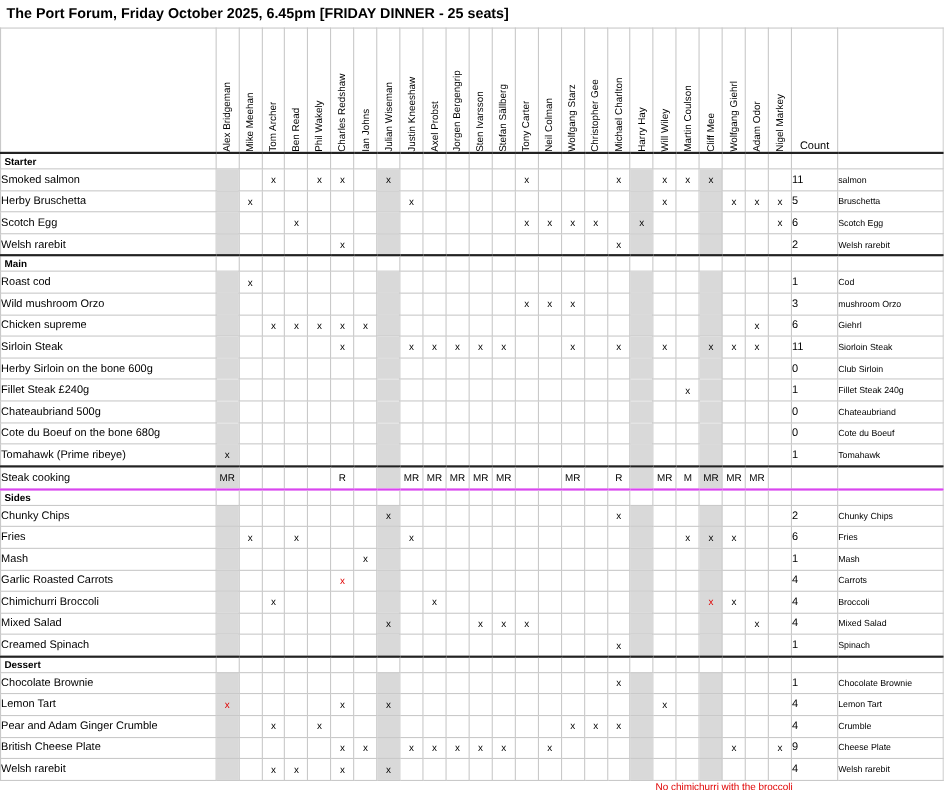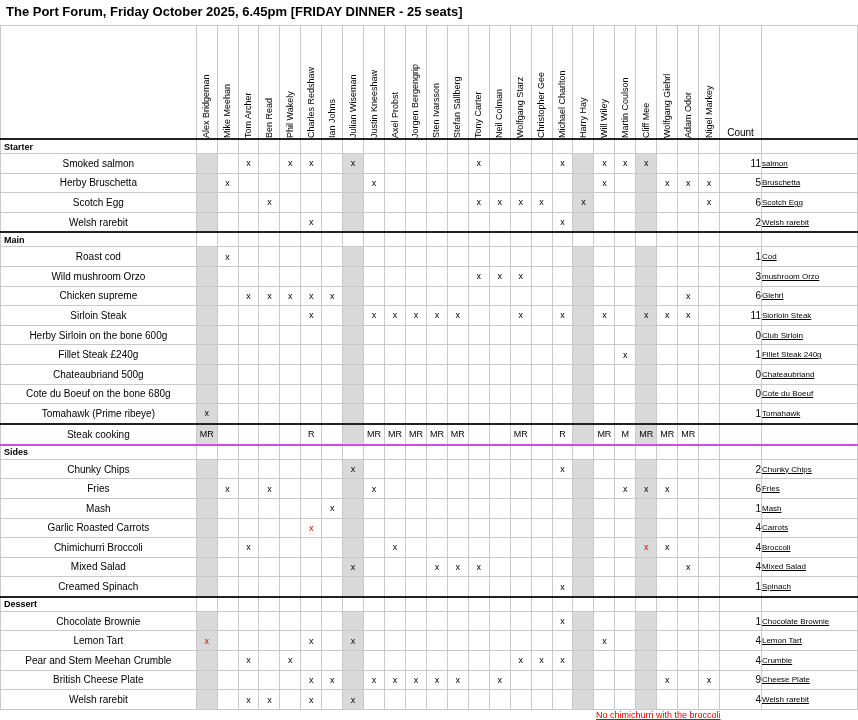--- a/index.html
+++ b/index.html
@@ -66,36 +66,34 @@
     vertical-align: middle;
     font-weight: normal;
   }
   th.blank-head, td.blank-head { border-top: none; border-left: none; border-right: none; }
 
   tr.data-row td { height: 18.6px; }
   td.label {
     padding-left: 4px;
     font-size: 10px;
     white-space: nowrap;
-    text-align: center;
   }
   td.mark {
     text-align: center;
     font-size: 9px;
   }
   td.count {
-    text-align: right;
+    text-align: left;
     font-size: 10px;
   }
   td.note {
     padding-left: 4px;
     font-size: 8px;
     white-space: nowrap;
     border-left: 1px solid #c9c9c9;
-    text-decoration: underline;
   }
   td.shaded { background: #d9d9d9; }
   .red { color: #e00000; }
 
   tr.section td {
     height: 13px;
     font-size: 9px;
     font-weight: bold;
     padding-left: 3px;
     border-top: 2px solid #222;
@@ -1037,21 +1035,21 @@
           <td class="mark">x</td>
           <td class="mark"></td>
           <td class="mark shaded"></td>
           <td class="mark"></td>
           <td class="mark"></td>
           <td class="mark"></td>
           <td class="count">4</td>
           <td class="note">Lemon Tart</td>
         </tr>
         <tr class="data-row">
-          <td class="label">Pear and Stem Meehan Crumble</td>
+          <td class="label">Pear and Adam Ginger Crumble</td>
           <td class="mark shaded"></td>
           <td class="mark"></td>
           <td class="mark">x</td>
           <td class="mark"></td>
           <td class="mark">x</td>
           <td class="mark"></td>
           <td class="mark"></td>
           <td class="mark shaded"></td>
           <td class="mark"></td>
           <td class="mark"></td>
@@ -1131,15 +1129,15 @@
           <td class="mark"></td>
           <td class="mark"></td>
           <td class="count">4</td>
           <td class="note">Welsh rarebit</td>
         </tr>
       </tbody>
   </table>
 
   <div class="foot-wrap" id="footwrap" style="height: 36px;">
       <div class="foot-line" style="left: 196px; top: 0px; margin-top: 16px;">swap clotted cream for coconut icecream</div>
-      <div class="foot-line" style="left: 596px; top: 0px; text-decoration: underline;">No chimichurri with the broccoli</div>
+      <div class="foot-line" style="left: 596px; top: 0px;">No chimichurri with the broccoli</div>
     </div>
 </div>
 
 </body></html>

